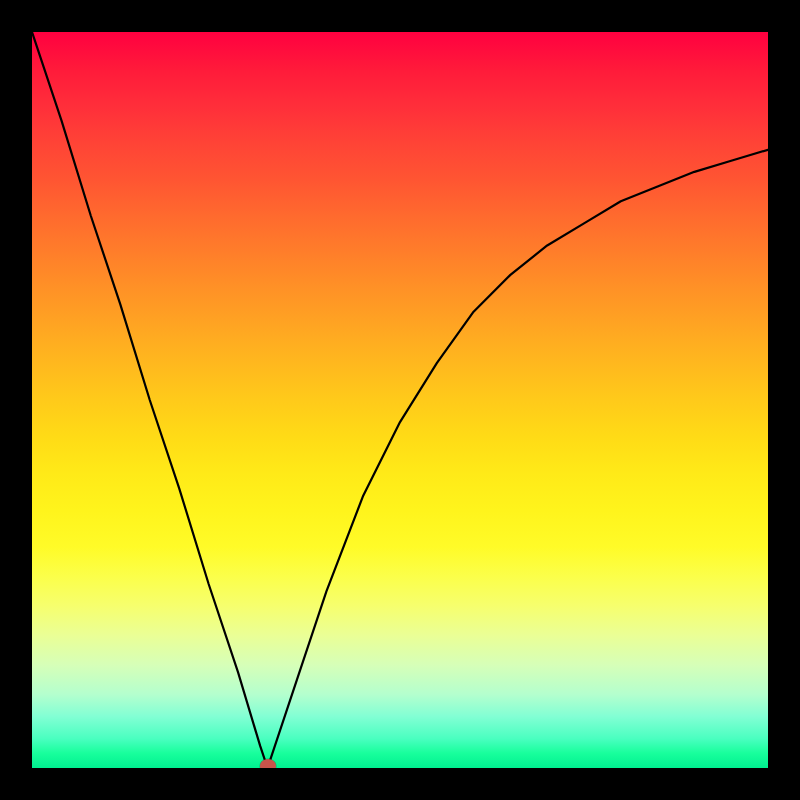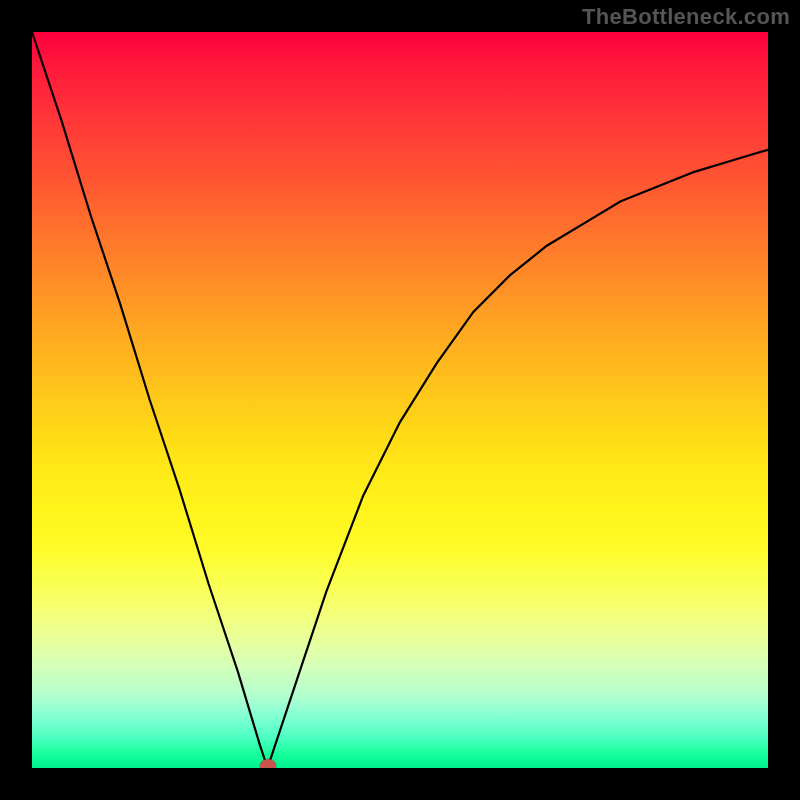--- a/index.html
+++ b/index.html
@@ -85,21 +85,20 @@
     box-shadow: 0 0 0 0.5px rgba(0,0,0,0.25);
     z-index: 4;
     transform: translate(-50%, -50%);
   }
 </style>
 </head>
 <body>
 
 <div class="frame">
 
-  <div class="watermark">TheBottleneck.com</div>
 
   <div class="plot-area">
     <div class="gradient"></div>
 
     <svg class="curve" viewBox="0 0 736 736" preserveAspectRatio="none">
       <path d="M0.00 0.00 L29.44 88.32 L58.88 184.00 L88.32 272.32 L117.76 368.00 L147.20 456.32 L176.64 552.00 L206.08 640.32 L228.16 713.92 L235.52 736.00 L242.88 713.92 L264.96 647.68 L294.40 559.36 L331.20 463.68 L368.00 390.08 L404.80 331.20 L441.60 279.68 L478.40 242.88 L515.20 213.44 L552.00 191.36 L588.80 169.28 L625.60 154.56 L662.40 139.84 L699.20 128.80 L736.00 117.76" fill="none" stroke="#000" stroke-width="2.2" stroke-linecap="round" stroke-linejoin="round"></path>
     </svg>
 
     <div class="dot" style="left: 235.52px; top: 734px;"></div>
   </div>

